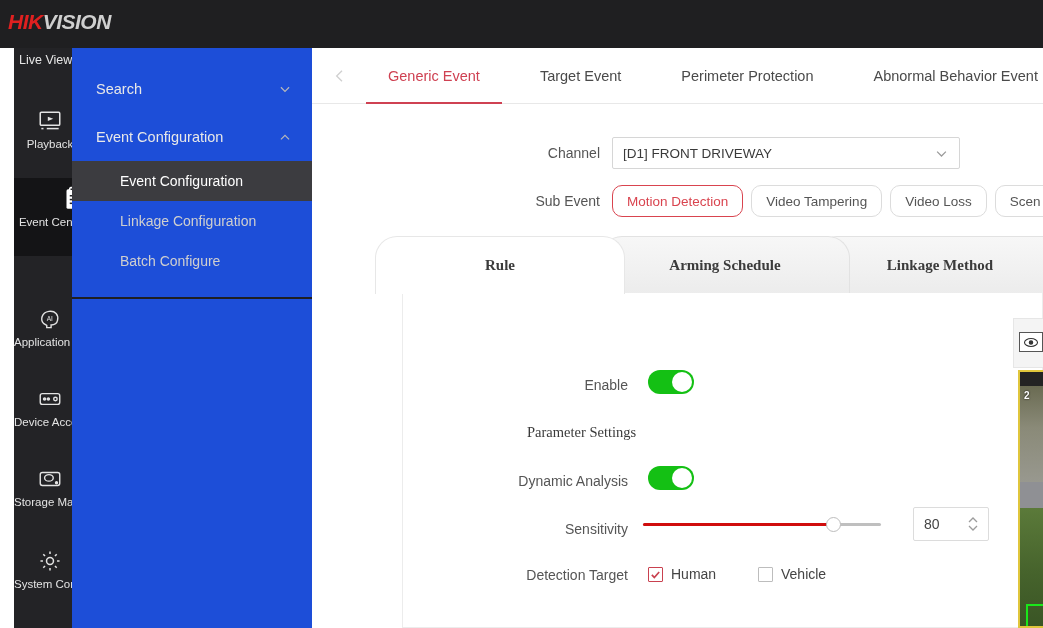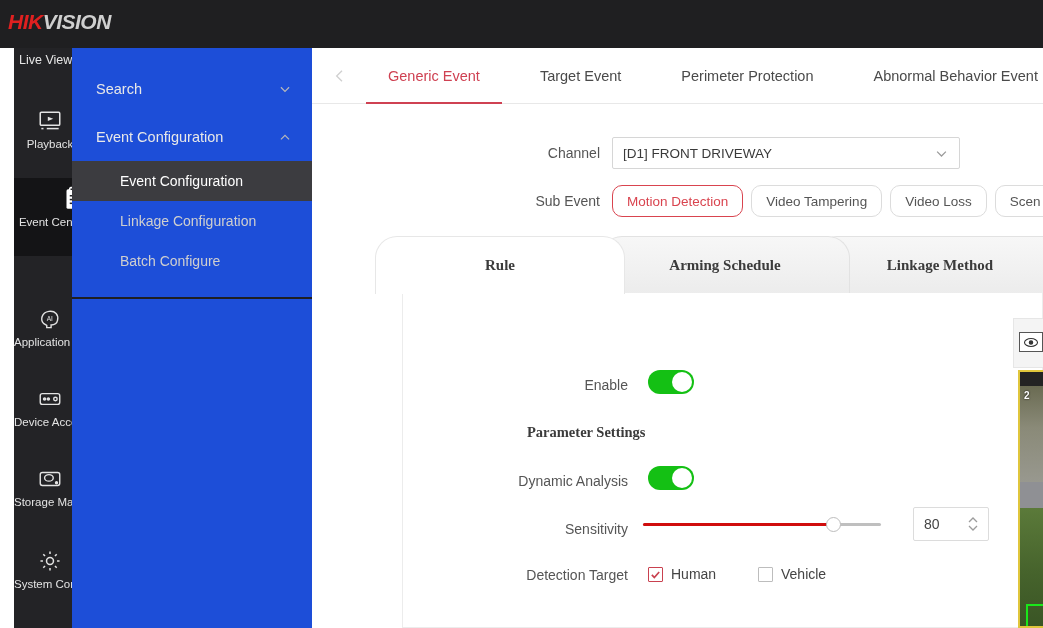--- a/index.html
+++ b/index.html
@@ -156,21 +156,21 @@
     background: #fff; border: 1px solid #ececec; border-top: none; margin-left: 27px;
   }
 
   
   .rowlabel {
     position: absolute; font-size: 14px; color: #555;
     text-align: right; white-space: nowrap;
   }
   .section-title {
     position: absolute; font-family: "Liberation Serif", serif;
-    font-weight: bold; font-size: 14.5px; color: #3b3b3b;
+    font-weight: normal; font-size: 14.5px; color: #3b3b3b;
     white-space: nowrap;
   }
   .toggle {
     position: absolute; width: 46px; height: 24px; border-radius: 12px;
     background: #14c014; cursor: pointer;
   }
   .toggle .knob {
     position: absolute; right: 2px; top: 2px;
     width: 20px; height: 20px; border-radius: 50%;
     background: #fff;

